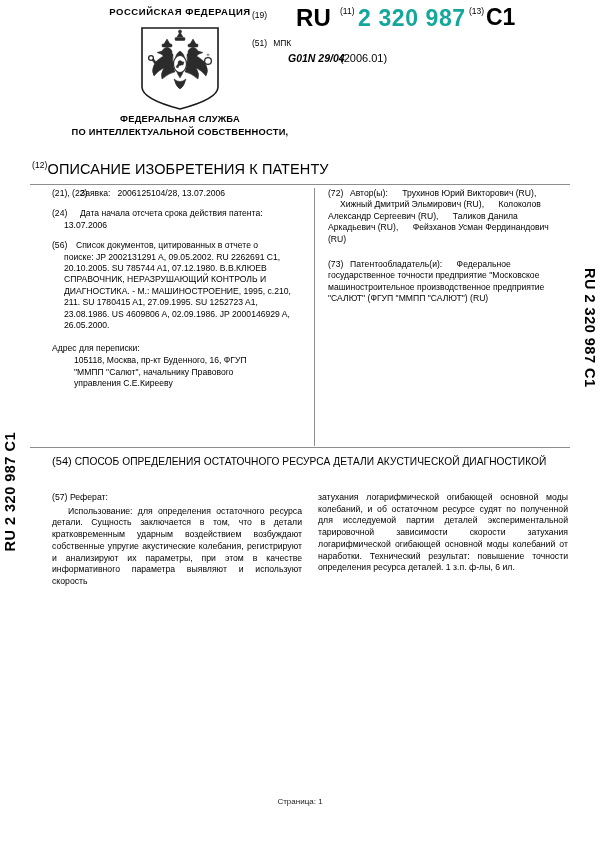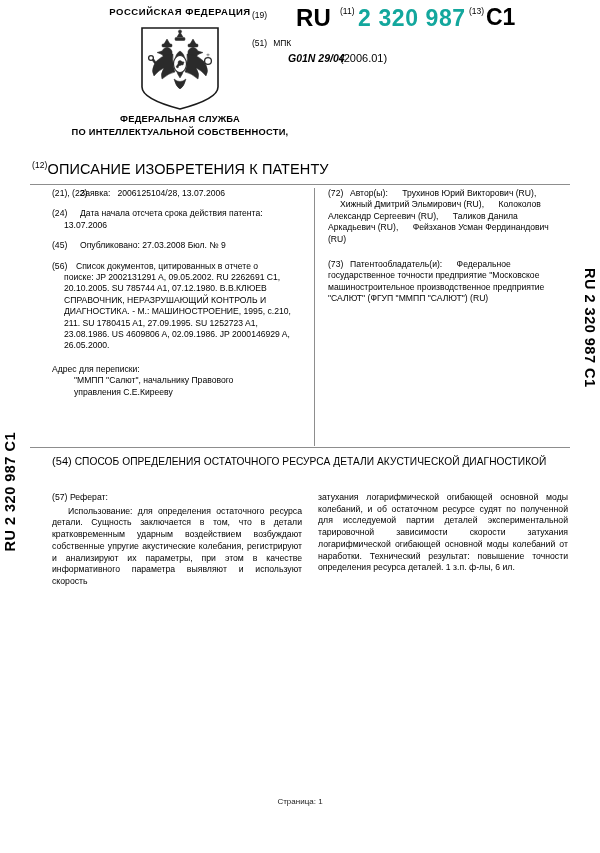--- a/index.html
+++ b/index.html
@@ -363,38 +363,32 @@
       </div>
 
       <div class="field field-24">
         <span class="tag">(24)</span>
         <span class="body">
           <span>Дата начала отсчета срока действия патента:</span>
           <span class="ind">13.07.2006</span>
         </span>
       </div>
 
-      <div class="field field-45">
-        <span class="tag">(45)</span>
-        <span class="body">
-          <span>Опубликовано:</span>
-          <span>27.03.2008 Бюл. № 9</span>
-        </span>
-      </div>
 
       <div class="field field-56">
         <span class="tag">(56)</span>
         <span class="body">
           <span>Список документов, цитированных в отчете о</span>
           <span class="cont">поиске: JP 2002131291 A, 09.05.2002. RU 2262691 C1, 20.10.2005. SU 785744 A1, 07.12.1980. В.В.КЛЮЕВ СПРАВОЧНИК, НЕРАЗРУШАЮЩИЙ КОНТРОЛЬ И ДИАГНОСТИКА. - М.: МАШИНОСТРОЕНИЕ, 1995, с.210, 211. SU 1780415 A1, 27.09.1995. SU 1252723 A1, 23.08.1986. US 4609806 A, 02.09.1986. JP 2000146929 A, 26.05.2000.</span>
         </span>
       </div>
 
       <div class="addr">
         <span>Адрес для переписки:</span>
+        <span class="lines">105118, Москва, пр-кт Буденного, 16, ФГУП</span>
         <span class="lines">"ММПП "Салют", начальнику Правового</span>
         <span class="lines">управления С.Е.Кирееву</span>
       </div>
     </div>
 
     <div class="col-right">
 
       <div class="field field-72">
         <span class="tag">(72)</span>
         <span class="body">

